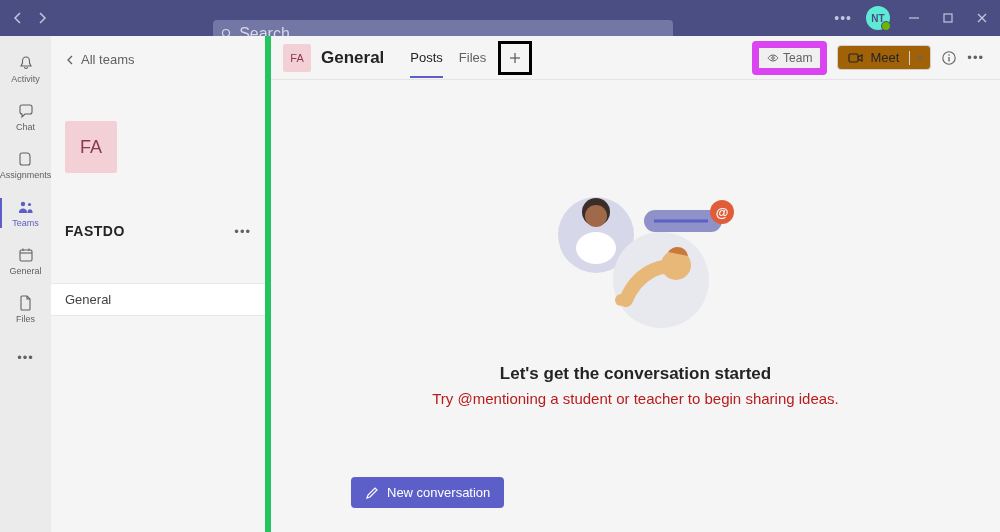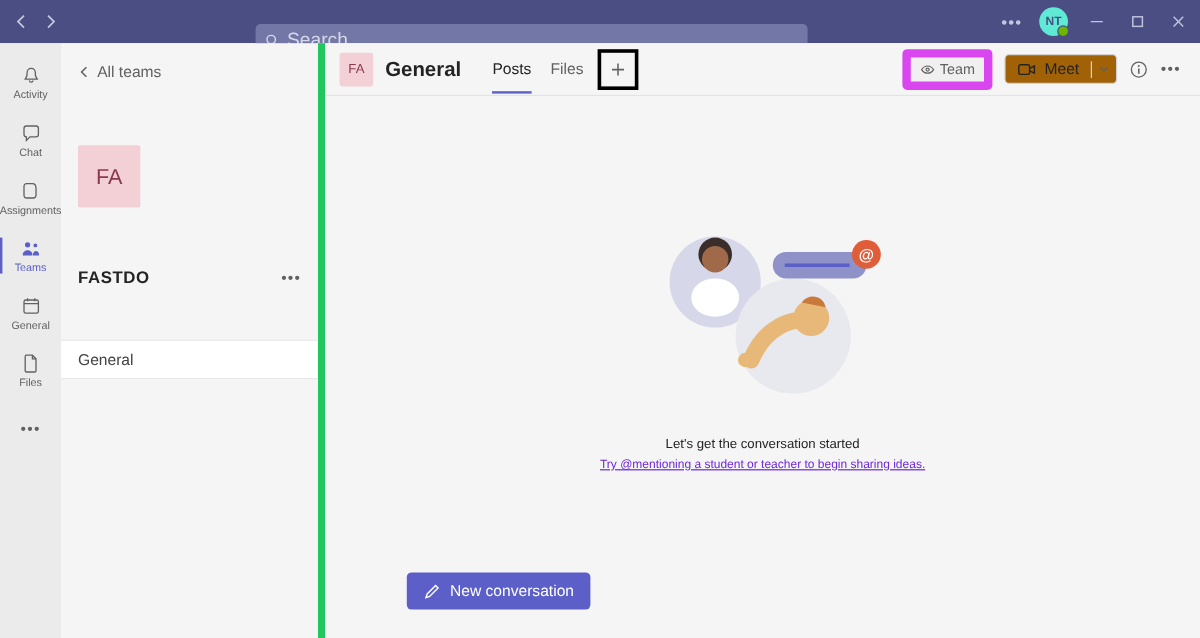--- a/index.html
+++ b/index.html
@@ -51,24 +51,24 @@
 .add-tab { font-size: 16px; color: #616161; cursor: pointer; }
 .ch-spacer { flex: 1; }
 .team-pill { display: flex; align-items: center; gap: 4px; font-size: 12px; color: #616161; background: #f0f0f0; border: 7px solid #d946ef; border-radius: 4px; padding: 3px 8px; cursor: pointer; }
 .meet-group { display: flex; align-items: center; border: 1px solid #d1d1d1; border-radius: 4px; background: #a16207; overflow: hidden; }
 .meet-btn { display: flex; align-items: center; gap: 6px; font-size: 13px; color: #242424; padding: 4px 10px; cursor: pointer; }
 .meet-caret { border-left: 1px solid #d1d1d1; padding: 4px 6px; font-size: 10px; color: #616161; cursor: pointer; }
 .hdr-icon { color: #616161; font-size: 14px; cursor: pointer; }
 .hdr-dots { color: #616161; letter-spacing: 1px; font-size: 13px; cursor: pointer; }
 
 .content-body { flex: 1; background: #f5f5f5; position: relative; display: flex; flex-direction: column; align-items: center; padding-top: 90px; }
-.empty-heading { font-weight: 400; font-size: 11px; color: #242424; margin-top: 24px; }
-.empty-sub { font-size: 10px; color: #6d28d9; margin-top: 6px; text-decoration: underline; }
-
-.new-conv { position: absolute; left: 68px; bottom: 24px; background: #5b5fc7; color: #fff; border: none; border-radius: 4px; padding: 8px 14px; font-size: 13px; display: flex; align-items: center; gap: 8px; cursor: pointer; }
+.empty-heading { font-weight: 700; font-size: 17px; color: #242424; margin-top: 24px; }
+.empty-sub { font-size: 15px; color: #b91c1c; margin-top: 6px; }
+
+.new-conv { position: absolute; left: 80px; bottom: 24px; background: #5b5fc7; color: #fff; border: none; border-radius: 4px; padding: 8px 14px; font-size: 13px; display: flex; align-items: center; gap: 8px; cursor: pointer; }
 
 svg { display: block; }
 </style>
 </head>
 <body>
 
 <div class="titlebar">
   <div class="nav-arrows">
     <div class="nav-arrow">
       <svg width="12" height="12" viewBox="0 0 12 12">

